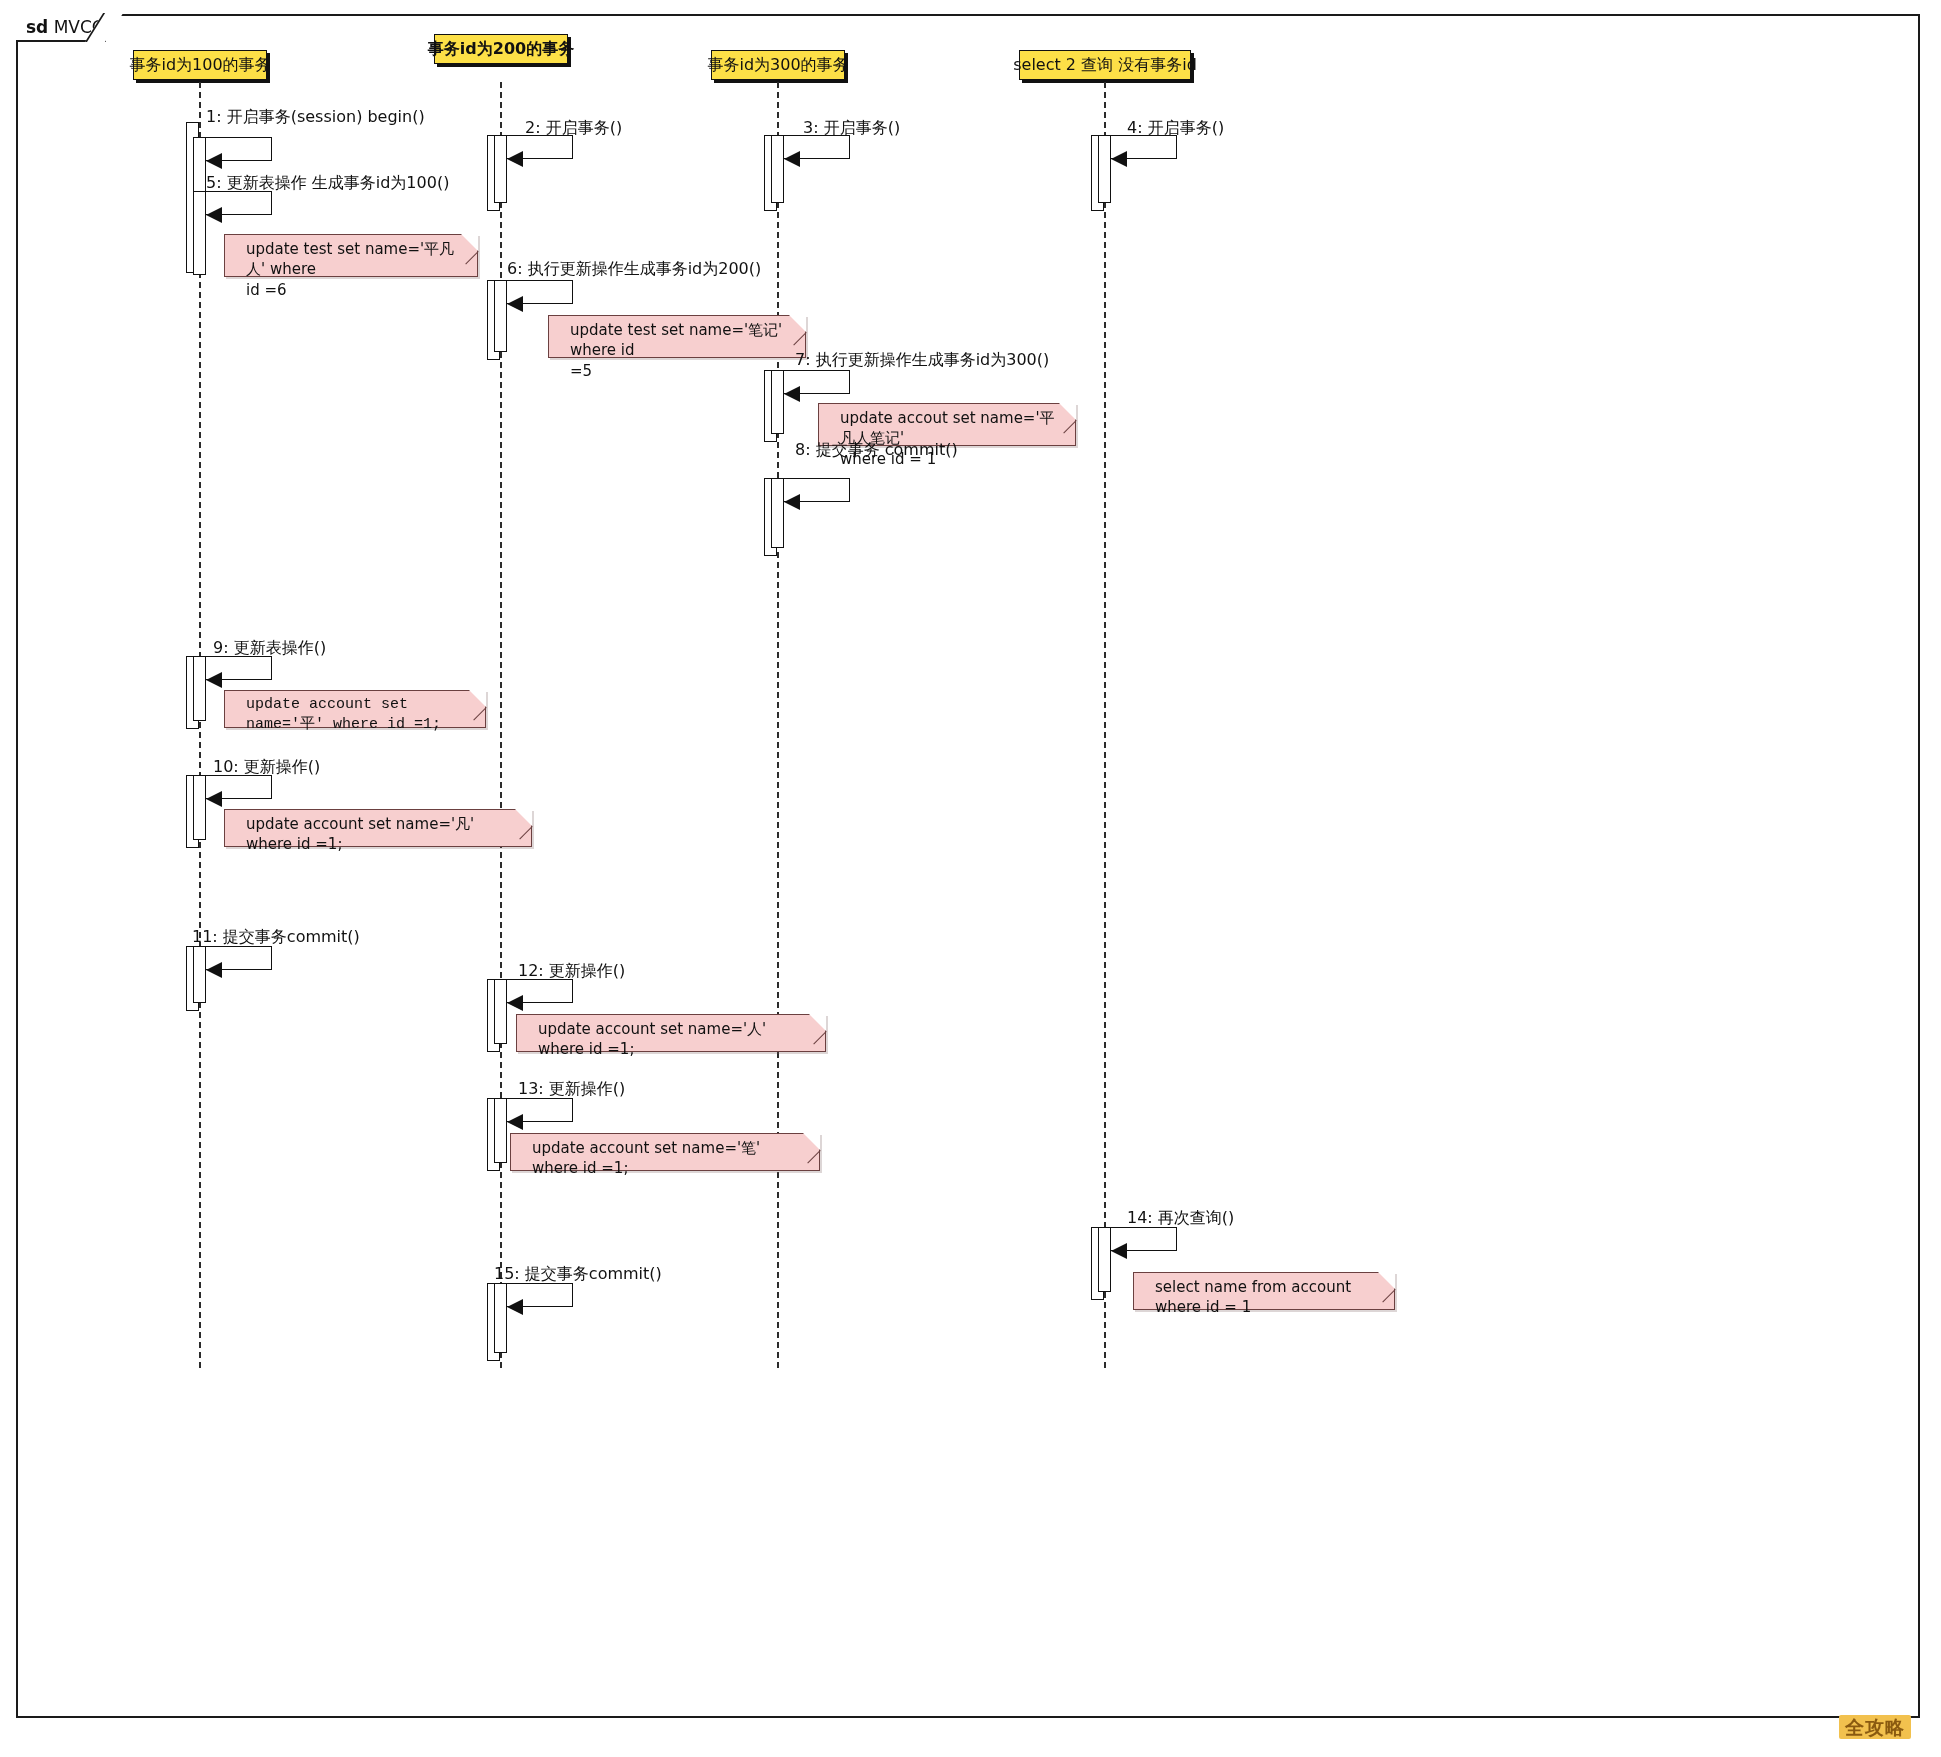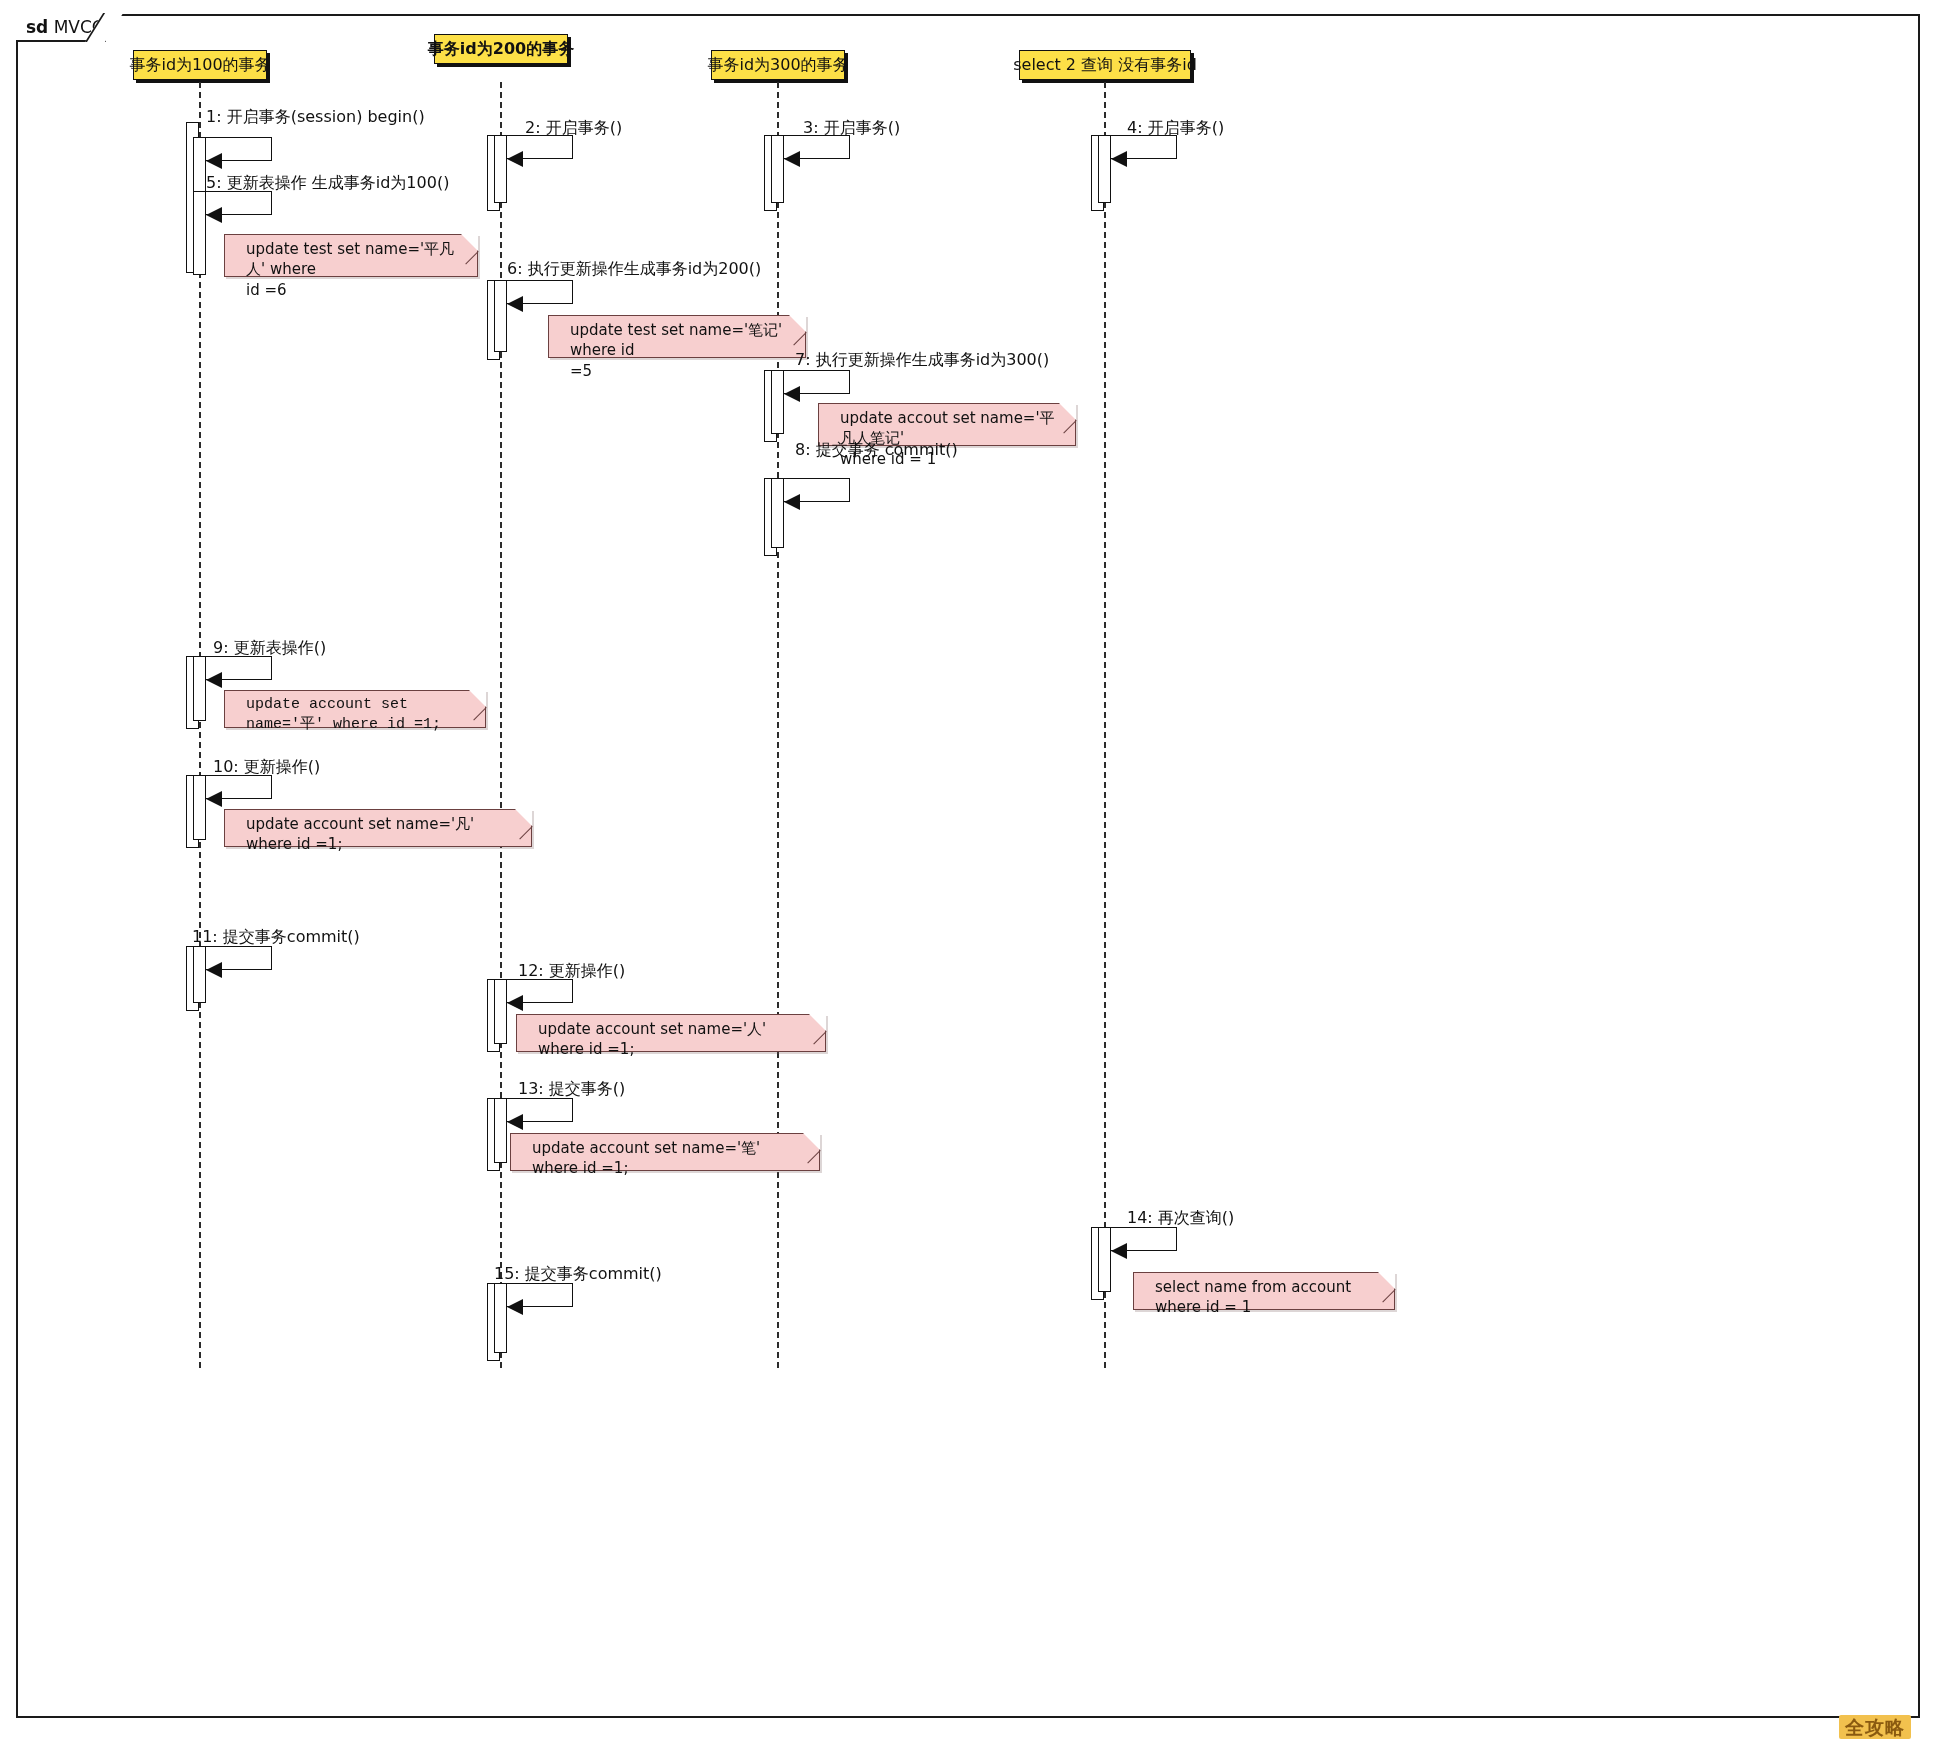--- a/index.html
+++ b/index.html
@@ -158,21 +158,21 @@
   <div class="note" style="left:516px;top:1014px;width:310px;height:38px;">
     <span class="fold"></span>
     <span class="foldline"></span>
     <span class="note-text">update account set name='人' where id =1;</span>
   </div>
 
   <div class="act" style="left:487px;top:1098px;width:13px;height:73px;"></div>
   <div class="act" style="left:494px;top:1098px;width:13px;height:65px;"></div>
   <div class="selfloop" style="left:507px;top:1098px;width:66px;height:24px;"></div>
   <div class="arrowhead" style="left:507px;top:1114px;"></div>
-  <div class="msg" style="left:518px;top:1079px;">13: 提交事务()</div>
+  <div class="msg" style="left:518px;top:1079px;">13: 更新操作()</div>
   <div class="note" style="left:510px;top:1133px;width:310px;height:38px;">
     <span class="fold"></span>
     <span class="foldline"></span>
     <span class="note-text">update account set name='笔' where id =1;</span>
   </div>
 
   <div class="act" style="left:487px;top:1283px;width:13px;height:78px;"></div>
   <div class="act" style="left:494px;top:1283px;width:13px;height:70px;"></div>
   <div class="selfloop" style="left:507px;top:1283px;width:66px;height:24px;"></div>
   <div class="arrowhead" style="left:507px;top:1299px;"></div>

